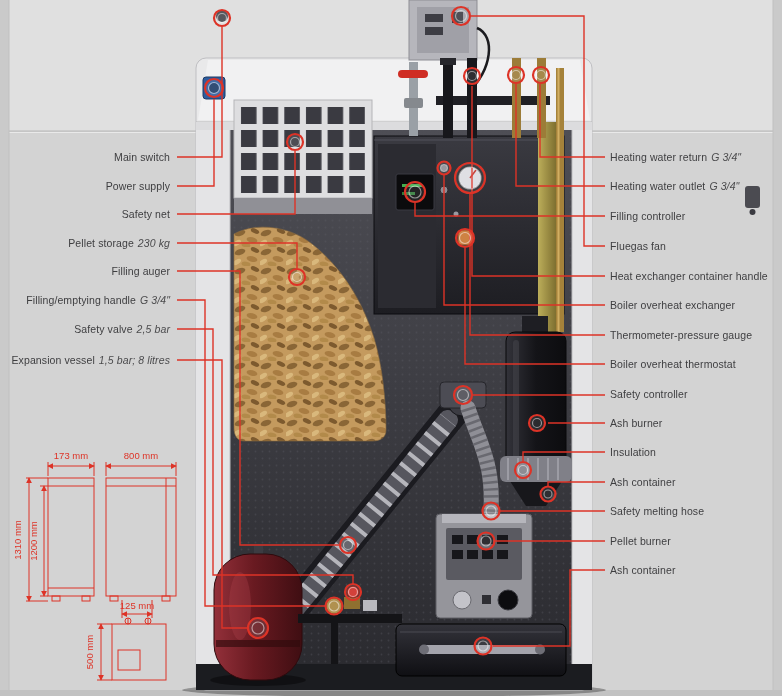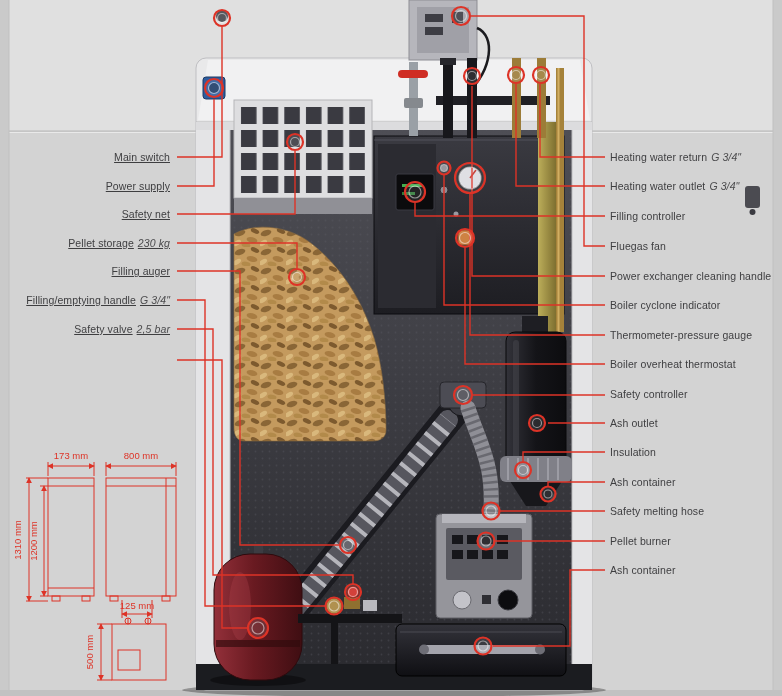--- a/index.html
+++ b/index.html
@@ -2,21 +2,21 @@
 <html style="--accent: #dd3327;"><head>
 <meta charset="utf-8">
 <style>
   :root { --accent: #dd3327; }
   * { margin:0; padding:0; box-sizing:border-box; }
   html,body { width:782px; height:696px; }
   body { font-family:"Liberation Sans", sans-serif; background:#d7d7d7; overflow:hidden; }
   .canvas { position:relative; width:782px; height:696px; background:#d7d7d7; }
   svg.scene { position:absolute; left:0; top:0; }
   .lbl { position:absolute; height:14px; line-height:14px; font-size:10.5px; color:#3e3e40; white-space:nowrap; letter-spacing:.1px; }
-  .lbl.L { right:612px; text-align:center;text-decoration:underline; }
+  .lbl.L { right:612px; text-align:center; }
   .lbl.R { left:610px; }
   .lbl i { font-style:italic; margin-left:4px; color:#4b4b4d; }
   .lbl i:empty { display:none; }
   .co polyline { stroke:var(--accent); stroke-width:1.4; fill:none; }
   .co .mk { stroke:var(--accent); stroke-width:2.2; fill:rgba(255,255,255,0.10); }
   .co .mki { stroke:#ffffff; stroke-opacity:.5; stroke-width:1.2; fill:none; }
   .dimg { stroke:var(--accent); fill:none; stroke-width:1; }
   .dimt text { fill:var(--accent); stroke:none; font-size:9.5px; font-family:"Liberation Sans",sans-serif; }
 </style>
 </head>
@@ -400,30 +400,31 @@
   </g>
 </svg>
 
 <div class="lbl L" style="top:150px"><span>Main switch</span></div>
 <div class="lbl L" style="top:179px"><span>Power supply</span></div>
 <div class="lbl L" style="top:207px"><span>Safety net</span></div>
 <div class="lbl L" style="top:236px"><span>Pellet storage</span><i>230 kg</i></div>
 <div class="lbl L" style="top:264px"><span>Filling auger</span></div>
 <div class="lbl L" style="top:293px"><span>Filling/emptying handle</span><i>G 3/4"</i></div>
 <div class="lbl L" style="top:322px"><span>Safety valve</span><i>2,5 bar</i></div>
+<div class="lbl L" style="top:353px"><span>Expansion vessel</span><i>1,5 bar; 8 litres</i></div>
 
 <div class="lbl R" style="top:150px"><span>Heating water return</span><i>G 3/4"</i></div>
 <div class="lbl R" style="top:179px"><span>Heating water outlet</span><i>G 3/4"</i></div>
 <div class="lbl R" style="top:209px"><span>Filling controller</span></div>
 <div class="lbl R" style="top:239px"><span>Fluegas fan</span></div>
-<div class="lbl R" style="top:269px"><span>Power exchanger cleaning handle</span></div>
-<div class="lbl R" style="top:298px"><span>Boiler cyclone indicator</span></div>
+<div class="lbl R" style="top:269px"><span>Heat exchanger container handle</span></div>
+<div class="lbl R" style="top:298px"><span>Boiler overheat exchanger</span></div>
 <div class="lbl R" style="top:328px"><span>Thermometer-pressure gauge</span></div>
 <div class="lbl R" style="top:357px"><span>Boiler overheat thermostat</span></div>
 <div class="lbl R" style="top:387px"><span>Safety controller</span></div>
-<div class="lbl R" style="top:416px"><span>Ash outlet</span></div>
+<div class="lbl R" style="top:416px"><span>Ash burner</span></div>
 <div class="lbl R" style="top:445px"><span>Insulation</span></div>
 <div class="lbl R" style="top:475px"><span>Ash container</span></div>
 <div class="lbl R" style="top:504px"><span>Safety melting hose</span></div>
 <div class="lbl R" style="top:534px"><span>Pellet burner</span></div>
 <div class="lbl R" style="top:563px"><span>Ash container</span></div>
 
 </div>
 
 </body></html>

